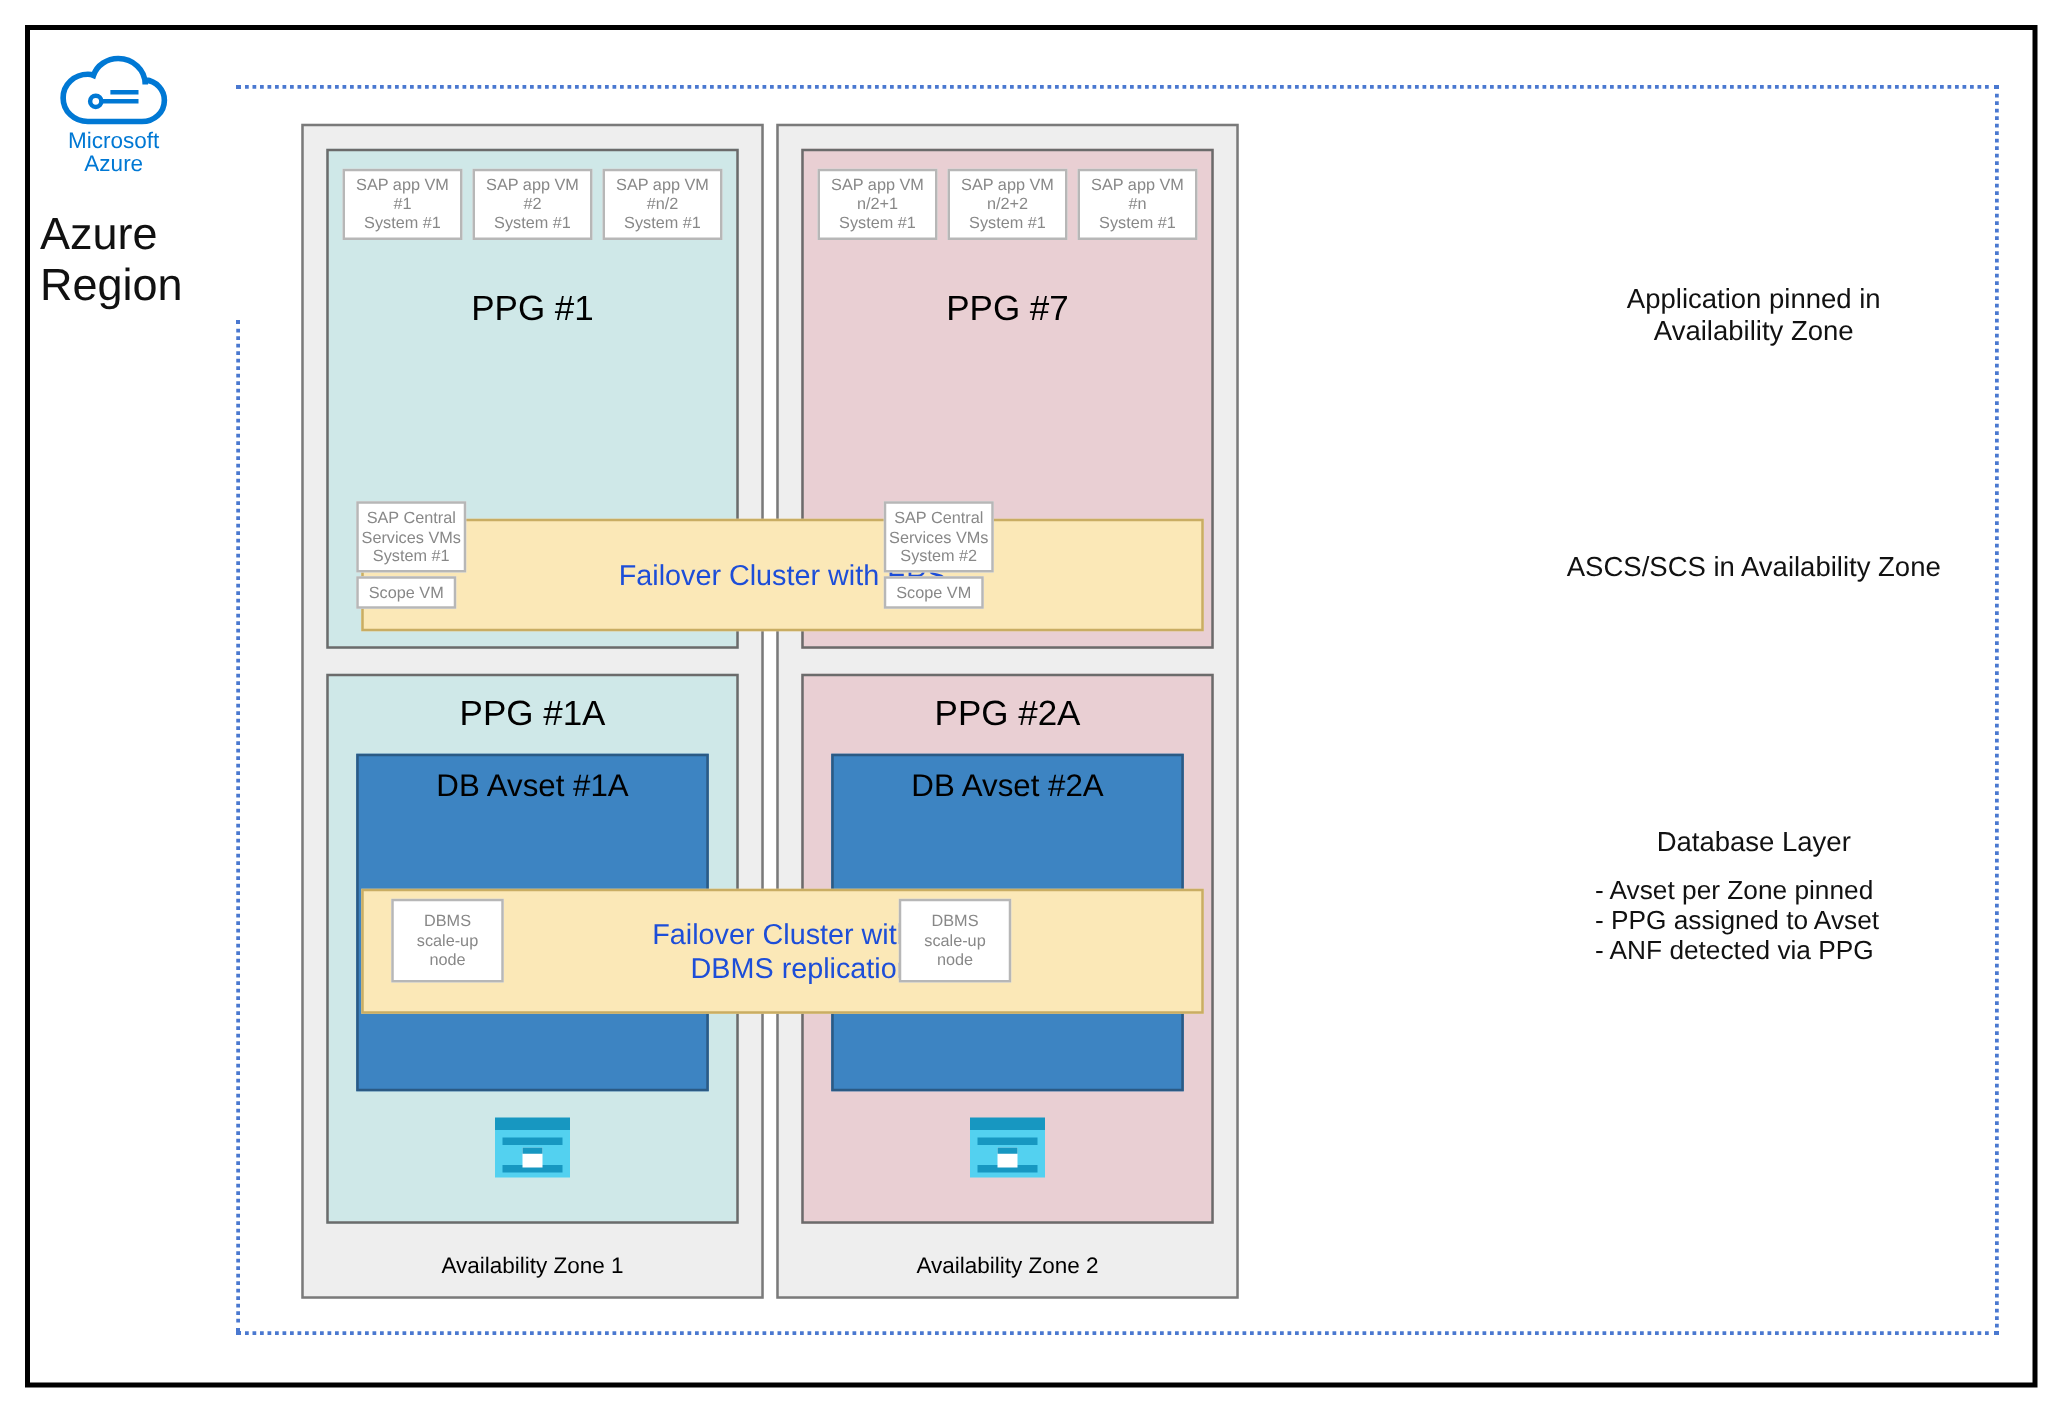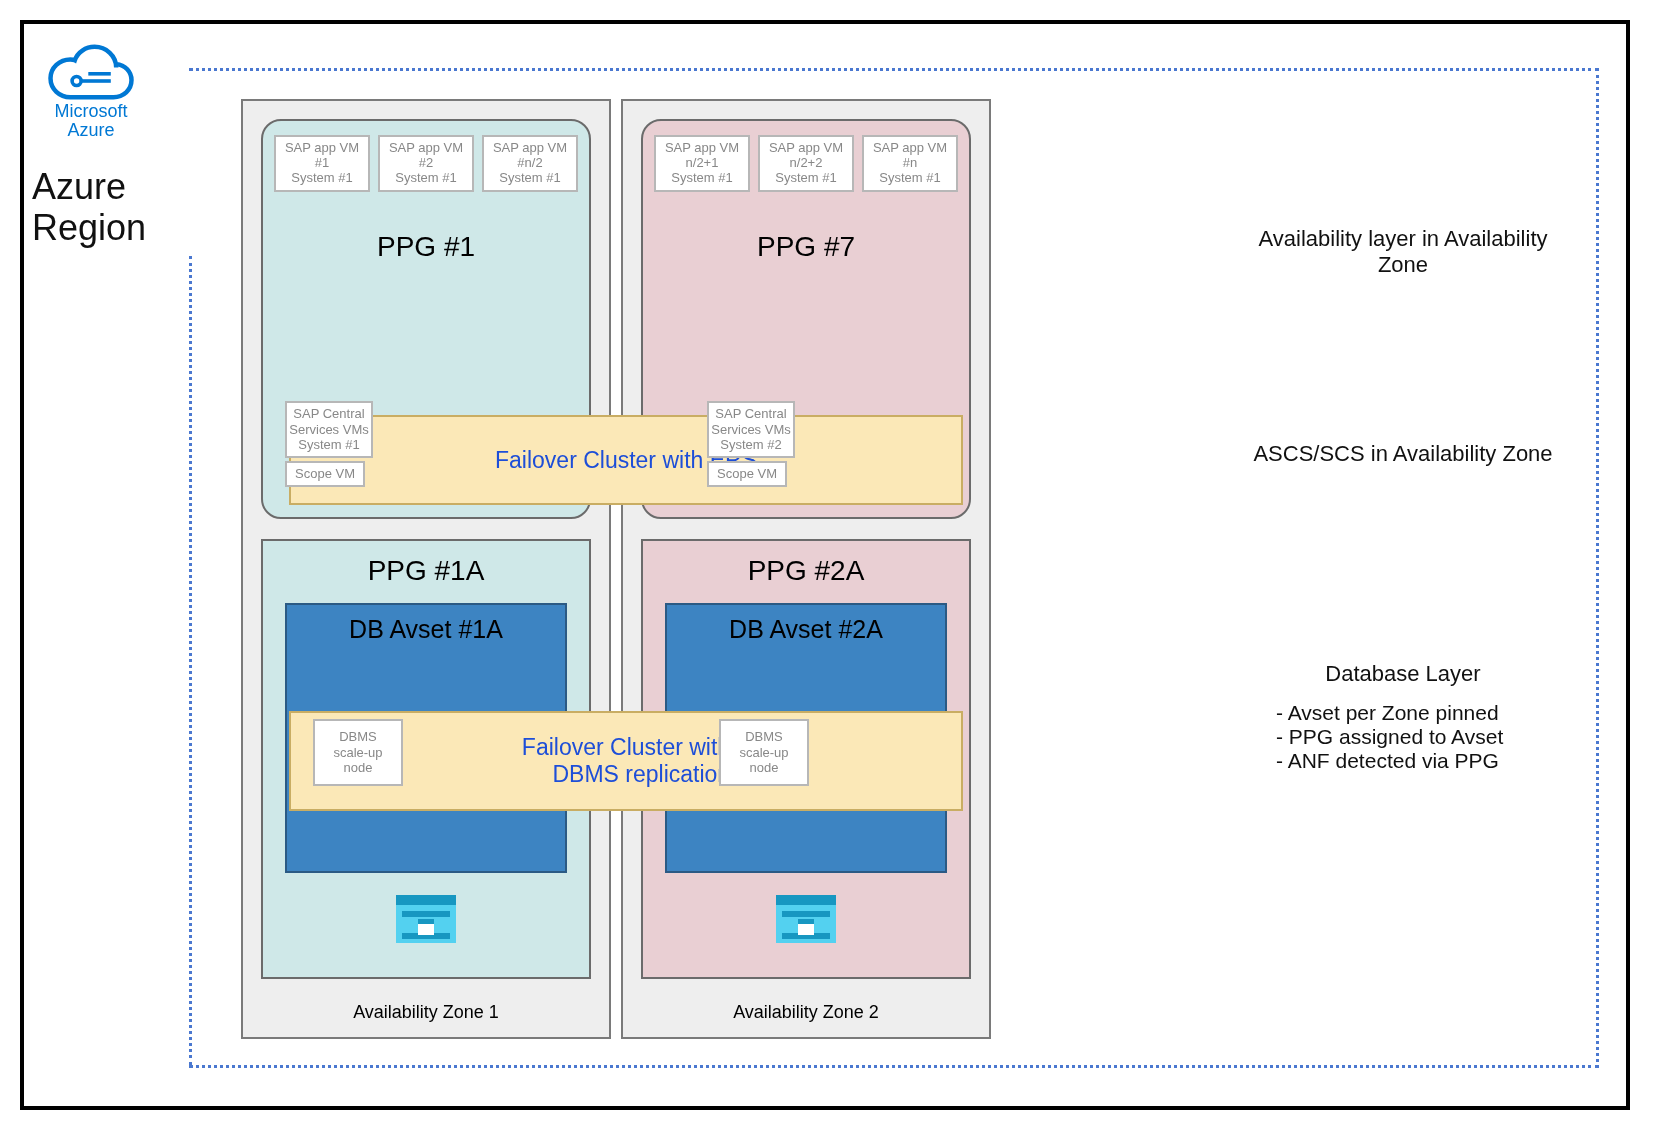--- a/index.html
+++ b/index.html
@@ -88,21 +88,21 @@
       width: 100%;
       text-align: center;
       font-size: 18px;
     }
     
     .ppg {
       position: absolute;
       left: 18px; right: 18px;
       border: 2px solid #6b6b6b;
     }
-    .ppg-top { top: 18px; height: 400px; border-radius: 20px; }
+    .ppg-top { top: 18px; height: 400px; }
     .ppg-bot { top: 438px; height: 440px; }
     .az1 .ppg { background: #CFE8E8; }
     .az2 .ppg { background: #E9CFD3; }
     .ppg-title {
       position: absolute;
       top: 110px;
       width: 100%;
       text-align: center;
       font-size: 28px;
     }
@@ -305,21 +305,21 @@
       <span>DBMS</span><br>
       <span>scale-up</span><br>
       <span>node</span>
     </div>
     <div class="dbms-box d2">
       <span>DBMS</span><br>
       <span>scale-up</span><br>
       <span>node</span>
     </div>
 
-    <div class="side-note n1">Availability layer in Availability Zone</div>
+    <div class="side-note n1">Application pinned in Availability Zone</div>
     <div class="side-note n2">ASCS/SCS in Availability Zone</div>
     <div class="side-note n3">
       <div>Database Layer</div>
       <div class="bullets">
         <div>Avset per Zone pinned</div>
         <div>PPG assigned to Avset</div>
         <div>ANF detected via PPG</div>
       </div>
     </div>
 

